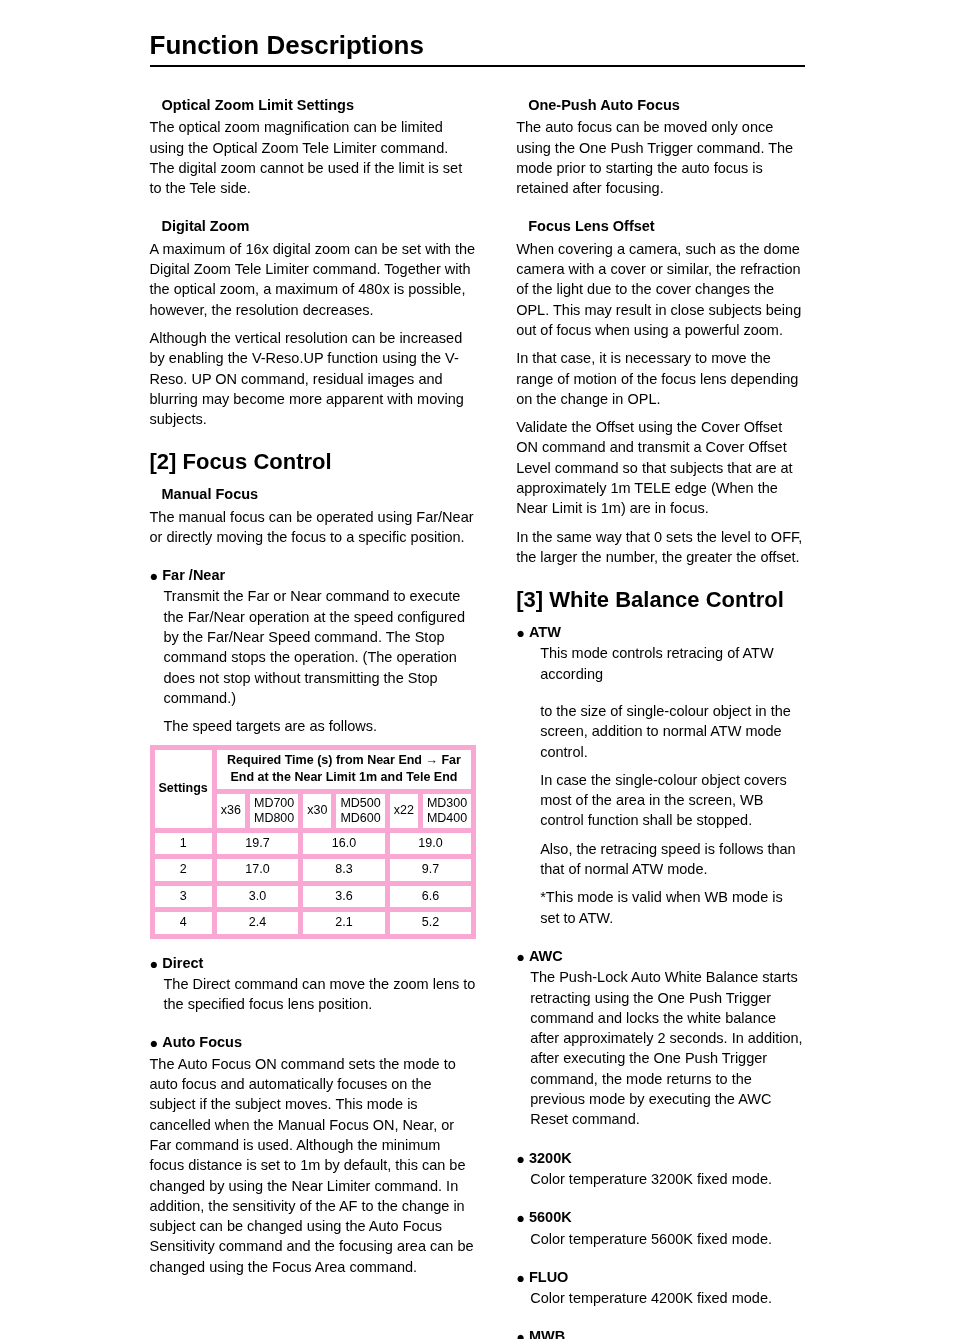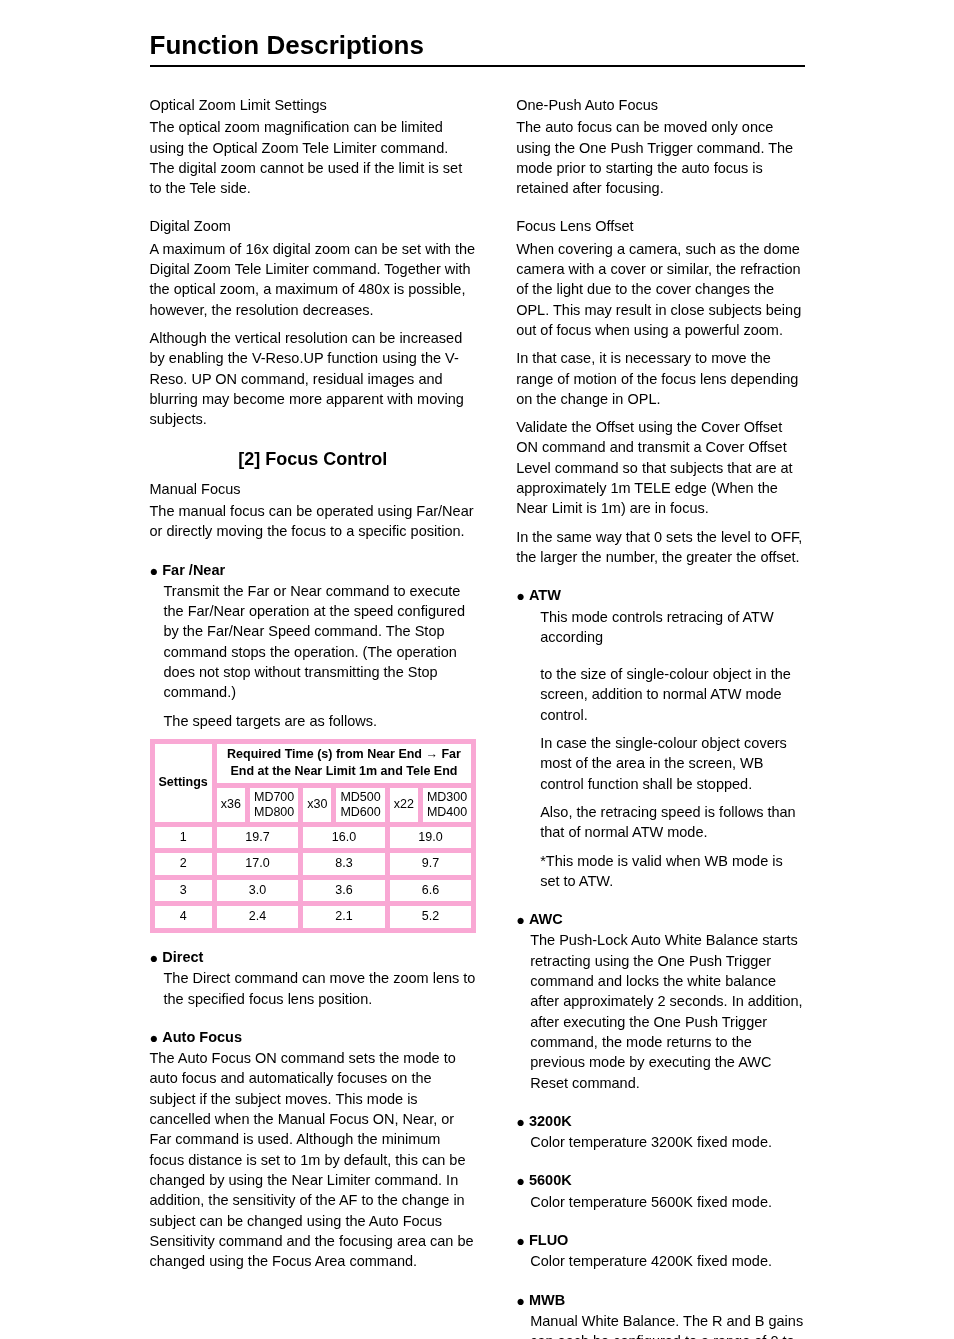--- a/index.html
+++ b/index.html
@@ -29,34 +29,33 @@
     display: flex;
     flex: 1;
     gap: 40px;
   }
   .col {
     flex: 1;
     font-size: 14.5px;
     line-height: 1.4;
   }
   .sub-head {
-    font-weight: normal;
-    margin: 0 0 2px 0;
+    font-weight: bold;
+    margin: 0 0 2px 12px;
   }
   .para {
     margin: 0 0 18px 0;
   }
   .para-tight {
     margin: 0 0 8px 0;
   }
   .section-head {
-    font-size: 18px;
+    font-size: 22px;
     font-weight: bold;
     margin: 18px 0 6px 0;
-    text-align: center;
   }
   .bullet-head {
     font-weight: bold;
     margin: 6px 0 0 0;
   }
   .bullet-head .dot {
     display: inline-block;
     vertical-align: middle;
     margin-right: 4px;
   }
@@ -190,20 +189,21 @@
 
       <p class="sub-head">One-Push Auto Focus</p>
       <p class="para">The auto focus can be moved only once using the One Push Trigger command. The mode prior to starting the auto focus is retained after focusing.</p>
 
       <p class="sub-head">Focus Lens Offset</p>
       <p class="para-tight">When covering a camera, such as the dome camera with a cover or similar, the refraction of the light due to the cover changes the OPL. This may result in close subjects being out of focus when using a powerful zoom.</p>
       <p class="para-tight">In that case, it is necessary to move the range of motion of the focus lens depending on the change in OPL.</p>
       <p class="para-tight">Validate the Offset using the Cover Offset ON command and transmit a Cover Offset Level command so that subjects that are at approximately 1m TELE edge (When the Near Limit is 1m) are in focus.</p>
       <p class="para">In the same way that 0 sets the level to OFF, the larger the number, the greater the offset.</p>
 
+      <div class="section-head">[3]  White Balance Control</div>
 
       <p class="bullet-head">
         <span class="dot">●</span><span>ATW</span>
       </p>
       <div class="sub-indent">
         <p class="para-tight" style="margin-bottom:17px">This mode controls retracing of ATW according</p>
         <p class="para-tight"> to the size of single-colour object in the screen, addition to normal ATW mode control.</p>
         <p class="para-tight">In case the single-colour object covers most of the area in the screen, WB control function shall be stopped.</p>
         <p class="para-tight">Also, the retracing speed is follows than that of normal ATW mode.</p>
         <p class="para">*This mode is valid when WB mode is set to ATW.</p>

